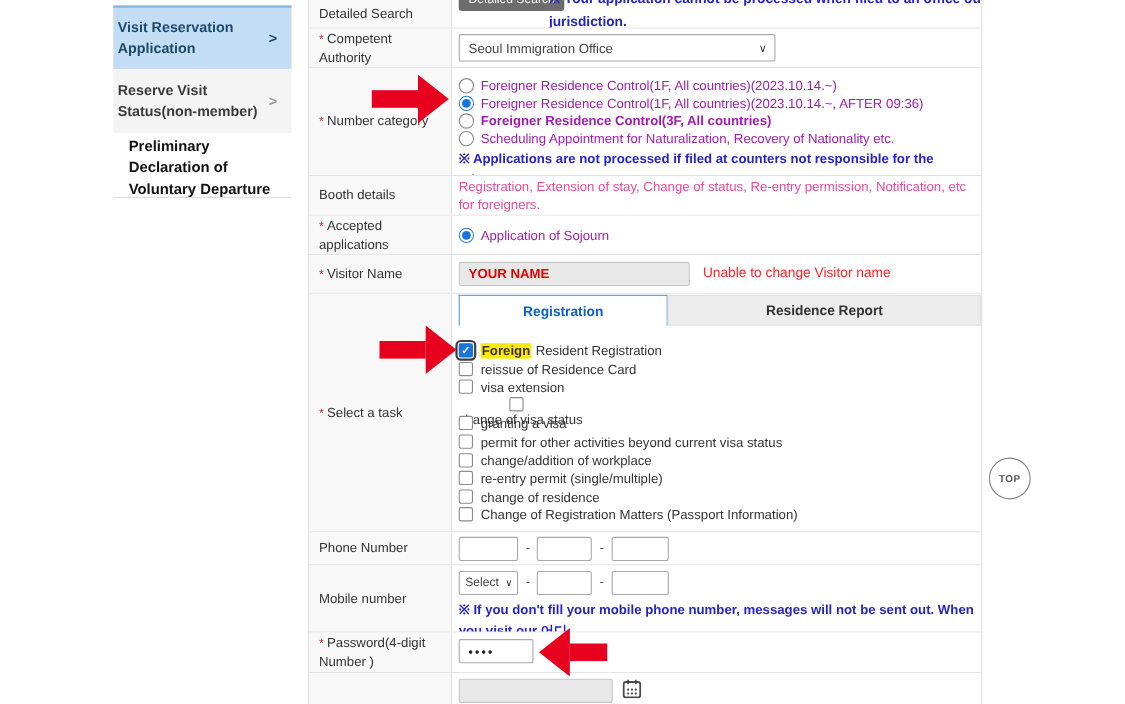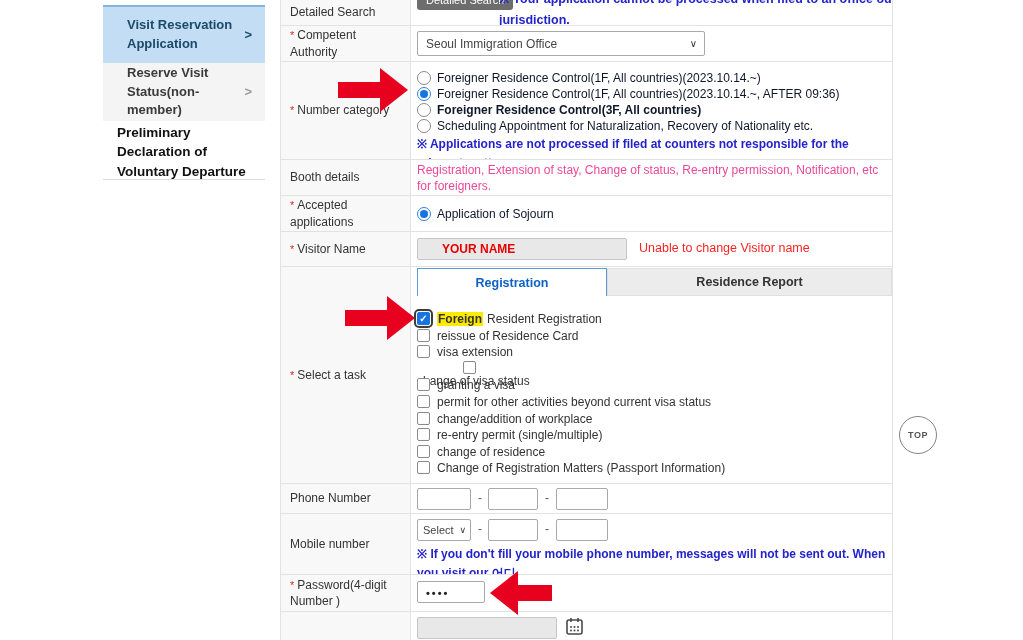--- a/index.html
+++ b/index.html
@@ -3,21 +3,21 @@
 <meta charset="utf-8">
 <style>
   * { box-sizing: border-box; margin: 0; padding: 0; }
   html,body { width:1023px; height:640px; overflow:hidden; background:#fff;
     font-family:"Liberation Sans", sans-serif; }
   #stage { position:relative; width:1023px; height:640px; background:#fff; overflow:hidden; }
 
   
   .side-item { position:absolute; left:103px; width:162px; display:flex; align-items:center;
     font-size:13px; font-weight:bold; line-height:1.45; cursor:pointer; }
-  .side-item .txt { padding-left:24px; padding-right:28px; }
+  .side-item .txt { padding-left:4px; padding-right:28px; }
   .side-item .chev { position:absolute; right:13px; font-size:13px; font-weight:bold; }
   #side1 { top:5px; height:58px; background:#c2ddf4; color:#1c4a68; border-top:2px solid #85b5dd; }
   #side1 .chev { color:#1c4a68; }
   #side2 { top:63px; height:58px; background:#f4f4f4; color:#3a3a3a; }
   #side2 .chev { color:#9a9a9a; }
   #side3 { top:130px; height:44px; background:#fff; color:#111; font-size:13.5px; }
   #side3 .txt { padding-left:14px; padding-right:4px; }
   .side-divider { position:absolute; left:103px; top:179px; width:162px; height:1px; background:#ddd; }
 
   
@@ -42,21 +42,21 @@
 
   .dash { position:absolute; font-size:12px; color:#555; top:8px; }
 
   
   .radio-line { position:absolute; left:6px; display:flex; align-items:center; height:15px; }
   .radio { width:14px; height:14px; border:1px solid #8a8a8a; border-radius:50%; background:#fff;
     margin-right:6px; flex:0 0 14px; position:relative; cursor:pointer; }
   .radio.on { border-color:#2f7fe0; }
   .radio.on::after { content:""; position:absolute; left:2px; top:2px; width:8px; height:8px;
     border-radius:50%; background:#1673e0; }
-  .radio-line .rlabel { font-size:12px; color:#0f172a; white-space:nowrap; }
+  .radio-line .rlabel { font-size:12px; color:#a21caf; white-space:nowrap; }
 
   
   .tab { position:absolute; top:1px; height:28px; display:flex; align-items:center; justify-content:center;
     font-size:12.5px; font-weight:bold; cursor:pointer; }
   .tab.active { background:#fff; border:1px solid #5b9bd5; border-bottom:none; color:#0b62c4; }
   .tab.inactive { background:#ececec; border:1px solid #e0e0e0; color:#333; }
 
   
   .task-line { position:absolute; left:6px; display:flex; align-items:center; height:15px; }
   .cbox { width:13px; height:13px; border:1px solid #8a8a8a; border-radius:2px; background:#fff;
@@ -175,21 +175,21 @@
         </div>
       </div>
     </div>
 
     <div class="row" style="top:232px;height:35px;">
       <div class="lcell">
         <span><span class="req">*</span><span>Visitor Name</span></span>
       </div>
       <div class="ccell">
         <div class="inputbox disabled" style="left:6px;top:6px;width:210px;">
-          <span style="display:block;color:#e80000;font-weight:bold;font-size:12px;line-height:20px;padding-left:24px;">YOUR NAME</span>
+          <span style="display:block;color:#e80000;font-weight:bold;font-size:12px;line-height:20px;padding-left:8px;">YOUR NAME</span>
         </div>
         <div class="note-red" style="position:absolute;left:228px;top:9px;">Unable to change Visitor name</div>
       </div>
     </div>
 
     <div class="row" style="top:267px;height:217px;">
       <div class="lcell">
         <span><span class="req">*</span><span>Select a task</span></span>
       </div>
       <div class="ccell">

